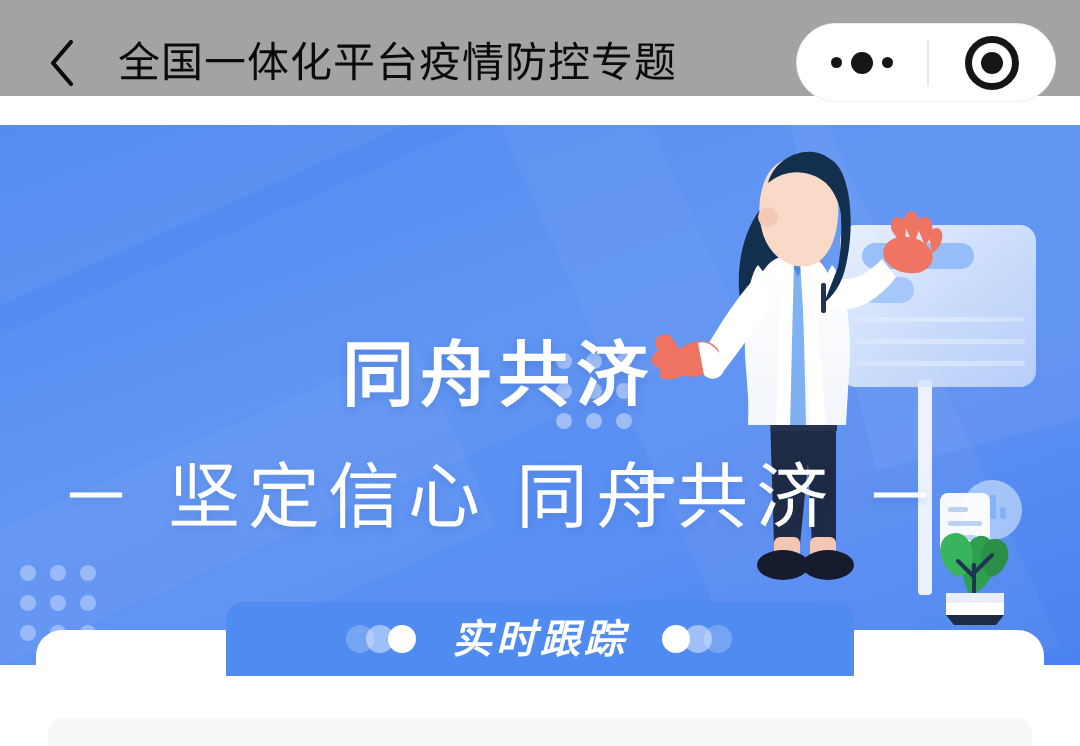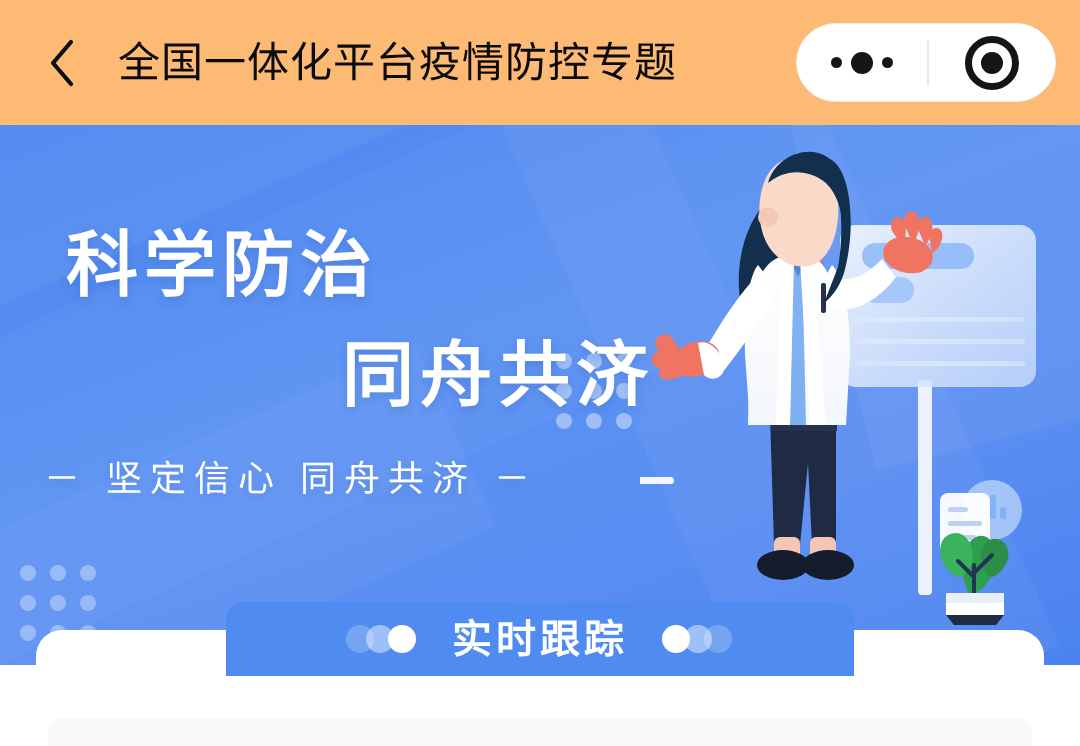--- a/index.html
+++ b/index.html
@@ -15,22 +15,22 @@
   .app {
     position:relative;
     width:1080px; height:746px;
     overflow:hidden;
     background:#ffffff;
   }
 
   
   .navbar {
     position:absolute; left:0; top:0;
-    width:1080px; height:125px;
-    background:#fdba74;
+    width:1080px; height:96px;
+    background:#a3a3a3;
     z-index:40;
   }
   .nav-back {
     position:absolute; left:40px; top:35px;
     width:44px; height:56px;
     display:flex; align-items:center; justify-content:center;
   }
   .nav-back svg { display:block; }
 
   .nav-title {
@@ -107,23 +107,23 @@
     line-height:1;
     text-shadow:0 4px 10px rgba(30,70,160,0.22);
     white-space:nowrap;
     z-index:6;
   }
   .title-1 { left:66px;  top:104px; }
   .title-2 { left:342px; top:214px; }
 
   .banner-sub {
     position:absolute;
-    left:44px; top:336px;
+    left:60px; top:336px;
     color:#ffffff;
-    font-size:36px;
+    font-size:72px;
     font-weight:400;
     letter-spacing:8px;
     line-height:1;
     white-space:nowrap;
     text-shadow:0 3px 8px rgba(30,70,160,0.18);
     z-index:6;
   }
 
   
   .dotgrid { position:absolute; display:grid; grid-template-columns:repeat(3,1fr); gap:14px; z-index:5; }
@@ -137,20 +137,21 @@
   .illus svg { display:block; width:440px; height:500px; }
 
   
   .section-pill {
     position:absolute; left:226px; top:602px;
     width:628px; height:74px;
     background:#4f8bf0;
     border-radius:18px 18px 0 0;
     display:flex; align-items:center; justify-content:center;
     z-index:25;
+    font-style:italic;
   }
   .section-label {
     color:#ffffff;
     font-size:40px;
     font-weight:bold;
     letter-spacing:4px;
     line-height:1;
     white-space:nowrap;
   }
   .orn { position:relative; width:120px; height:40px; }
@@ -236,21 +237,20 @@
         <i></i>
         <i></i>
         <i></i>
         <i></i>
         <i></i>
         <i></i>
         <i></i>
         <i></i>
     </div>
 
-    <div class="banner-title title-1">科学防治</div>
     <div class="banner-title title-2">同舟共济</div>
     <div class="banner-sub">－ 坚定信心  同舟共济 －</div>
 
     <div class="illus">
       <svg viewBox="0 0 440 500" xmlns="http://www.w3.org/2000/svg">
         <defs>
           <linearGradient id="boardGrad" x1="0" y1="0" x2="1" y2="1">
             <stop offset="0%" stop-color="#ffffff" stop-opacity="0.85"></stop>
             <stop offset="55%" stop-color="#dbe8fc" stop-opacity="0.85"></stop>
             <stop offset="100%" stop-color="#cbdcfb" stop-opacity="0.8"></stop>

